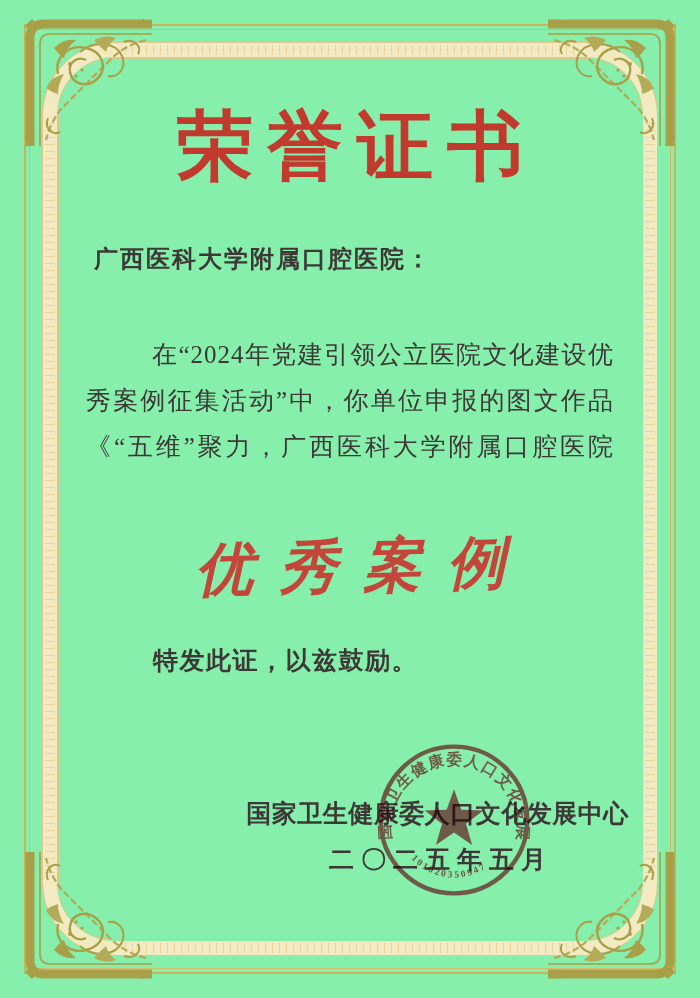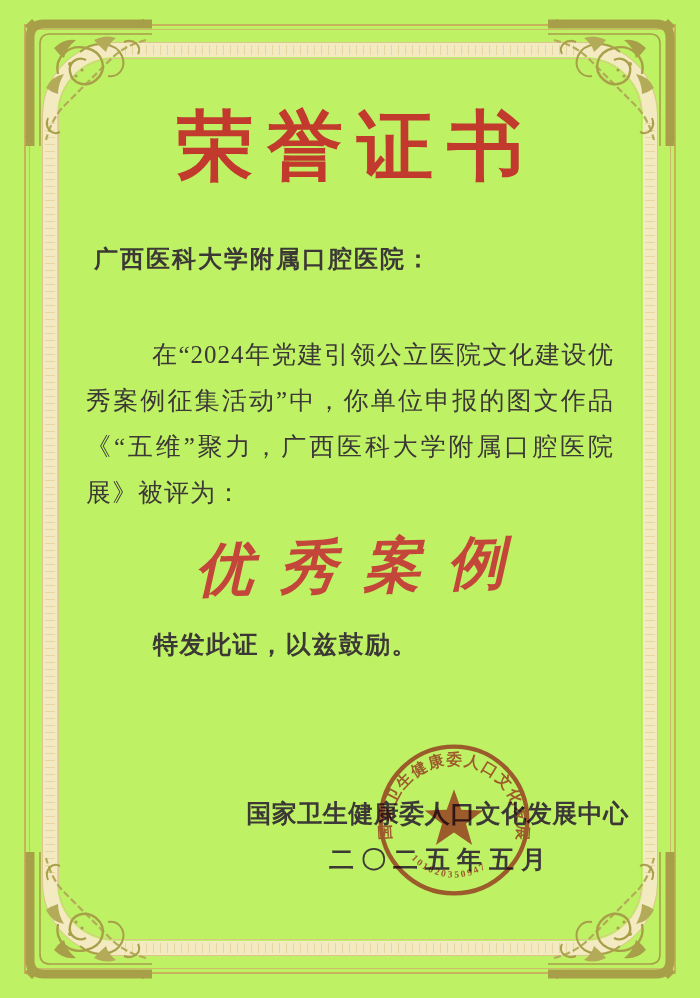--- a/index.html
+++ b/index.html
@@ -1,18 +1,18 @@
 <!DOCTYPE html>
 <html><head>
 <meta charset="utf-8">
 <style>
   html,body{margin:0;padding:0;background:#e8e8e8;}
   .page{
     position:relative;width:700px;height:998px;margin:0 auto;
-    background:#bef264;overflow:hidden;
+    background:#86efac;overflow:hidden;
     font-family:"Liberation Serif","DejaVu Serif",serif;color:#3c3836;
   }
   
   .line-a{position:absolute;inset:24px;border:2px solid #c6b35c;pointer-events:none;}
   .line-b{position:absolute;inset:29px;border:1px solid #cdbb6a;pointer-events:none;}
   
   .band{position:absolute;inset:43px;border:14px solid #f4eac2;border-radius:72px;pointer-events:none;}
   .band-edge{position:absolute;pointer-events:none;}
   .band-edge.outer{inset:42px;border:1px solid #dbc78c;border-radius:73px;}
   .band-edge.inner{inset:58px;border:1px solid #dbc78c;border-radius:56px;}
@@ -43,21 +43,21 @@
   .bline.jl{white-space:normal;text-align:justify;text-align-last:justify;}
   .bline.indent{text-indent:66px;}
   
   .award{
     position:absolute;left:0;right:0;top:528px;text-align:center;
     font-style:italic;font-weight:700;font-size:58px;color:#c4463a;
     letter-spacing:26px;text-indent:26px;transform:rotate(-1.5deg);
     font-family:"DejaVu Serif","Liberation Serif",serif;
   }
   
-  .closing{position:absolute;left:153px;top:628px;font-size:25px;font-weight:600;letter-spacing:1.5px;}
+  .closing{position:absolute;left:153px;top:644px;font-size:25px;font-weight:600;letter-spacing:1.5px;}
   
   .issuer-block{position:absolute;left:175px;top:797px;width:525px;text-align:center;}
   .issuer{font-size:25px;font-weight:700;letter-spacing:.5px;}
   .date{margin-top:13px;font-size:25px;font-weight:700;letter-spacing:7px;text-indent:7px;text-align:center;}
   
   .seal{position:absolute;left:372px;top:738px;width:164px;height:164px;
     mix-blend-mode:multiply;opacity:.88;pointer-events:none;}
   .seal text{font-family:"Liberation Serif","DejaVu Serif",serif;}
 </style>
 </head>
@@ -112,21 +112,20 @@
     </svg>
 
   <h1 class="title">荣誉证书</h1>
 
   <div class="recipient">广西医科大学附属口腔医院：</div>
 
   <div class="body">
     <div class="bline jl indent">在“2024年党建引领公立医院文化建设优</div>
     <div class="bline jl">秀案例征集活动”中，你单位申报的图文作品</div>
     <div class="bline jl">《“五维”聚力，广西医科大学附属口腔医院</div>
-    <div class="bline">展》被评为：</div>
   </div>
 
   <div class="award">优秀案例</div>
 
   <div class="closing">特发此证，以兹鼓励。</div>
 
   <div class="issuer-block">
     <div class="issuer">国家卫生健康委人口文化发展中心</div>
     <div class="date">二〇二五年五月</div>
   </div>

